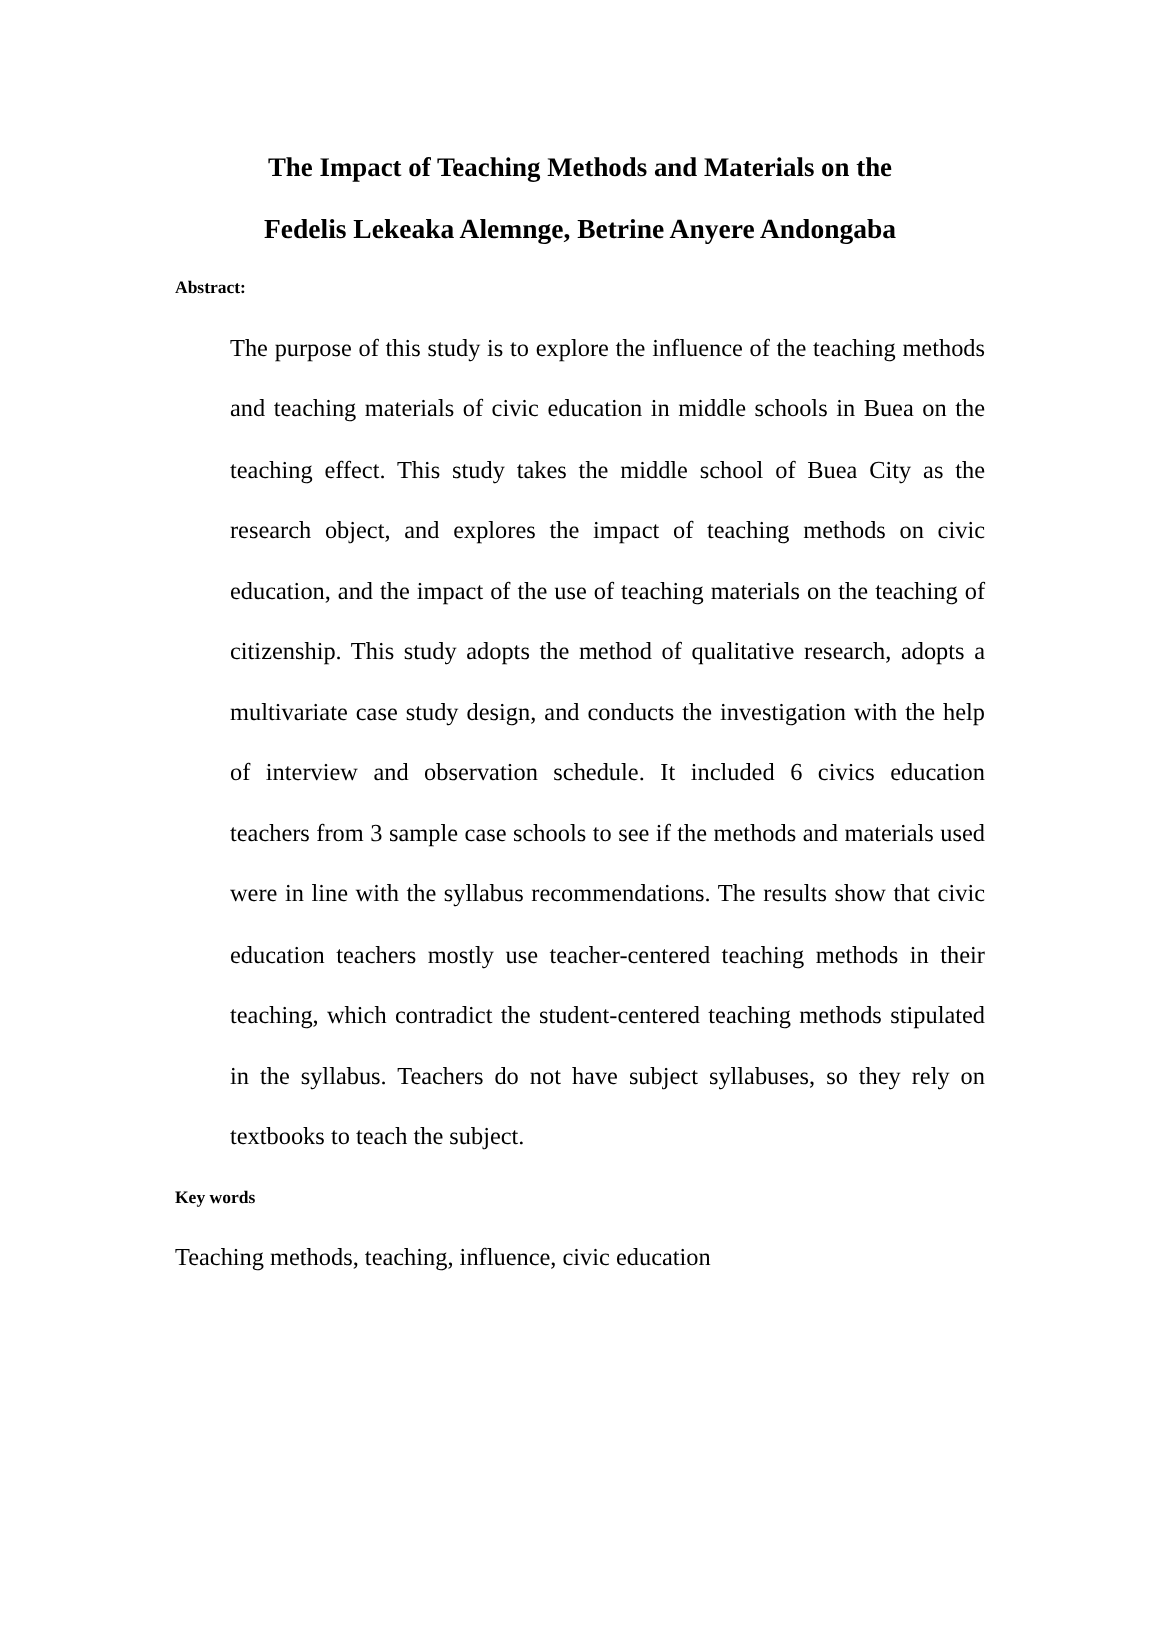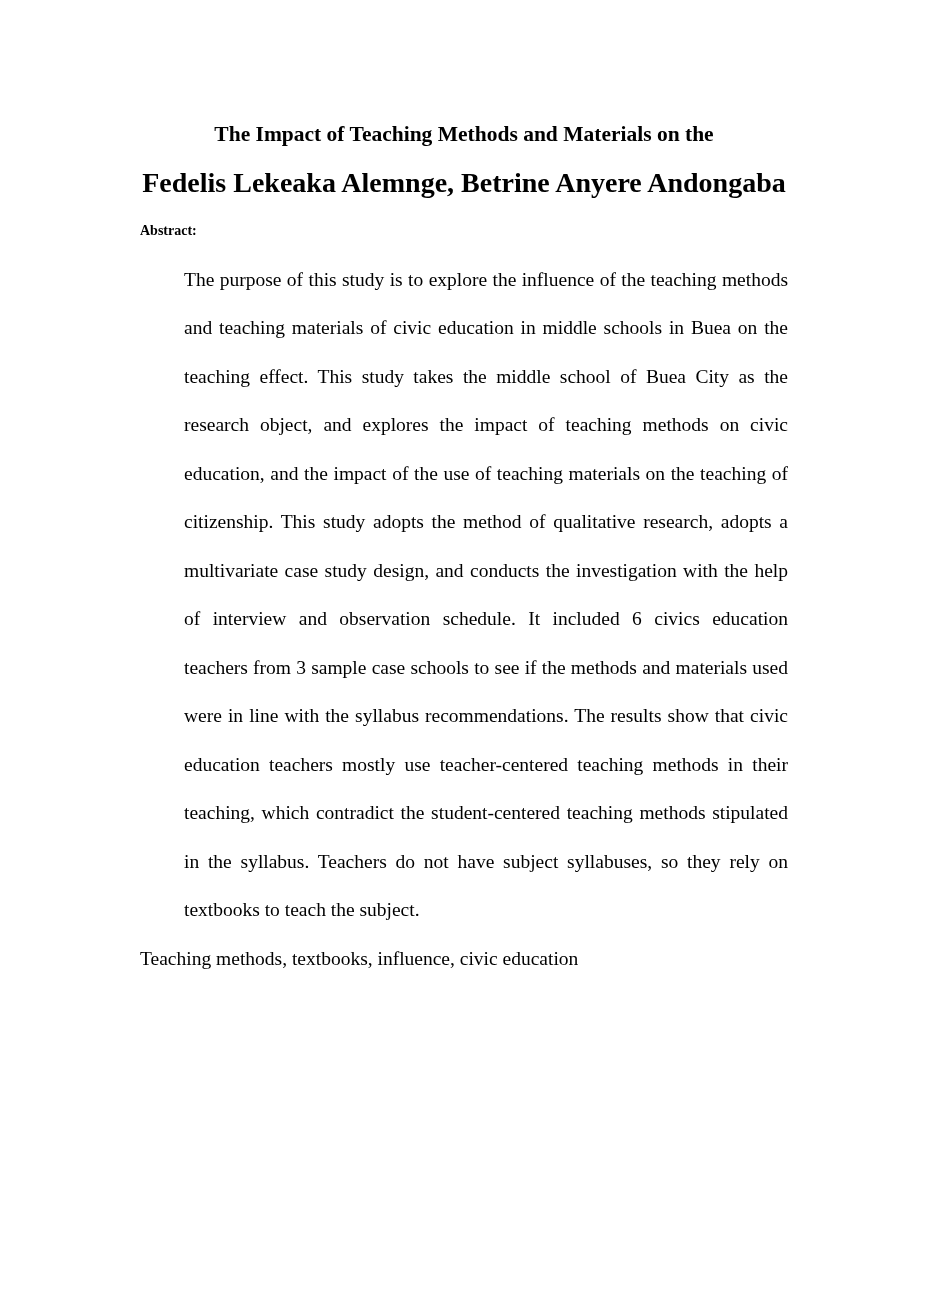--- a/index.html
+++ b/index.html
@@ -21,21 +21,21 @@
   }
   .title-block {
     text-align: center;
     font-weight: bold;
     font-size: 21.5px;
     line-height: 48.5px;
   }
   .authors-line {
     text-align: center;
     font-weight: bold;
-    font-size: 28px;
+    font-size: 22px;
     line-height: 48.5px;
   }
   .section-heading {
     text-align: left;
     font-weight: bold;
     font-size: 14px;
     line-height: 48.5px;
   }
   .abstract-body {
     font-size: 19.5px;
@@ -58,16 +58,17 @@
   <div class="title-block">
     <div>The Impact of Teaching Methods and Materials on the</div>
   </div>
 
   <div class="authors-line">Fedelis Lekeaka Alemnge, Betrine Anyere Andongaba</div>
 
   <div class="section-heading">Abstract:</div>
 
   <div class="abstract-body">The purpose of this study is to explore the influence of the teaching methods and teaching materials of civic education in middle schools in Buea on the teaching effect. This study takes the middle school of Buea City as the research object, and explores the impact of teaching methods on civic education, and the impact of the use of teaching materials on the teaching of citizenship. This study adopts the method of qualitative research, adopts a multivariate case study design, and conducts the investigation with the help of interview and observation schedule. It included 6 civics education teachers from 3 sample case schools to see if the methods and materials used were in line with the syllabus recommendations. The results show that civic education teachers mostly use teacher-centered teaching methods in their teaching, which contradict the student-centered teaching methods stipulated in the syllabus. Teachers do not have subject syllabuses, so they rely on textbooks to teach the subject.</div>
 
+  <div class="section-heading">Key words</div>
 
-  <div class="keywords-line">Teaching methods, textbooks, influence, civic education</div>
+  <div class="keywords-line">Teaching methods, teaching, influence, civic education</div>
 
 </div>
 
 </body></html>

